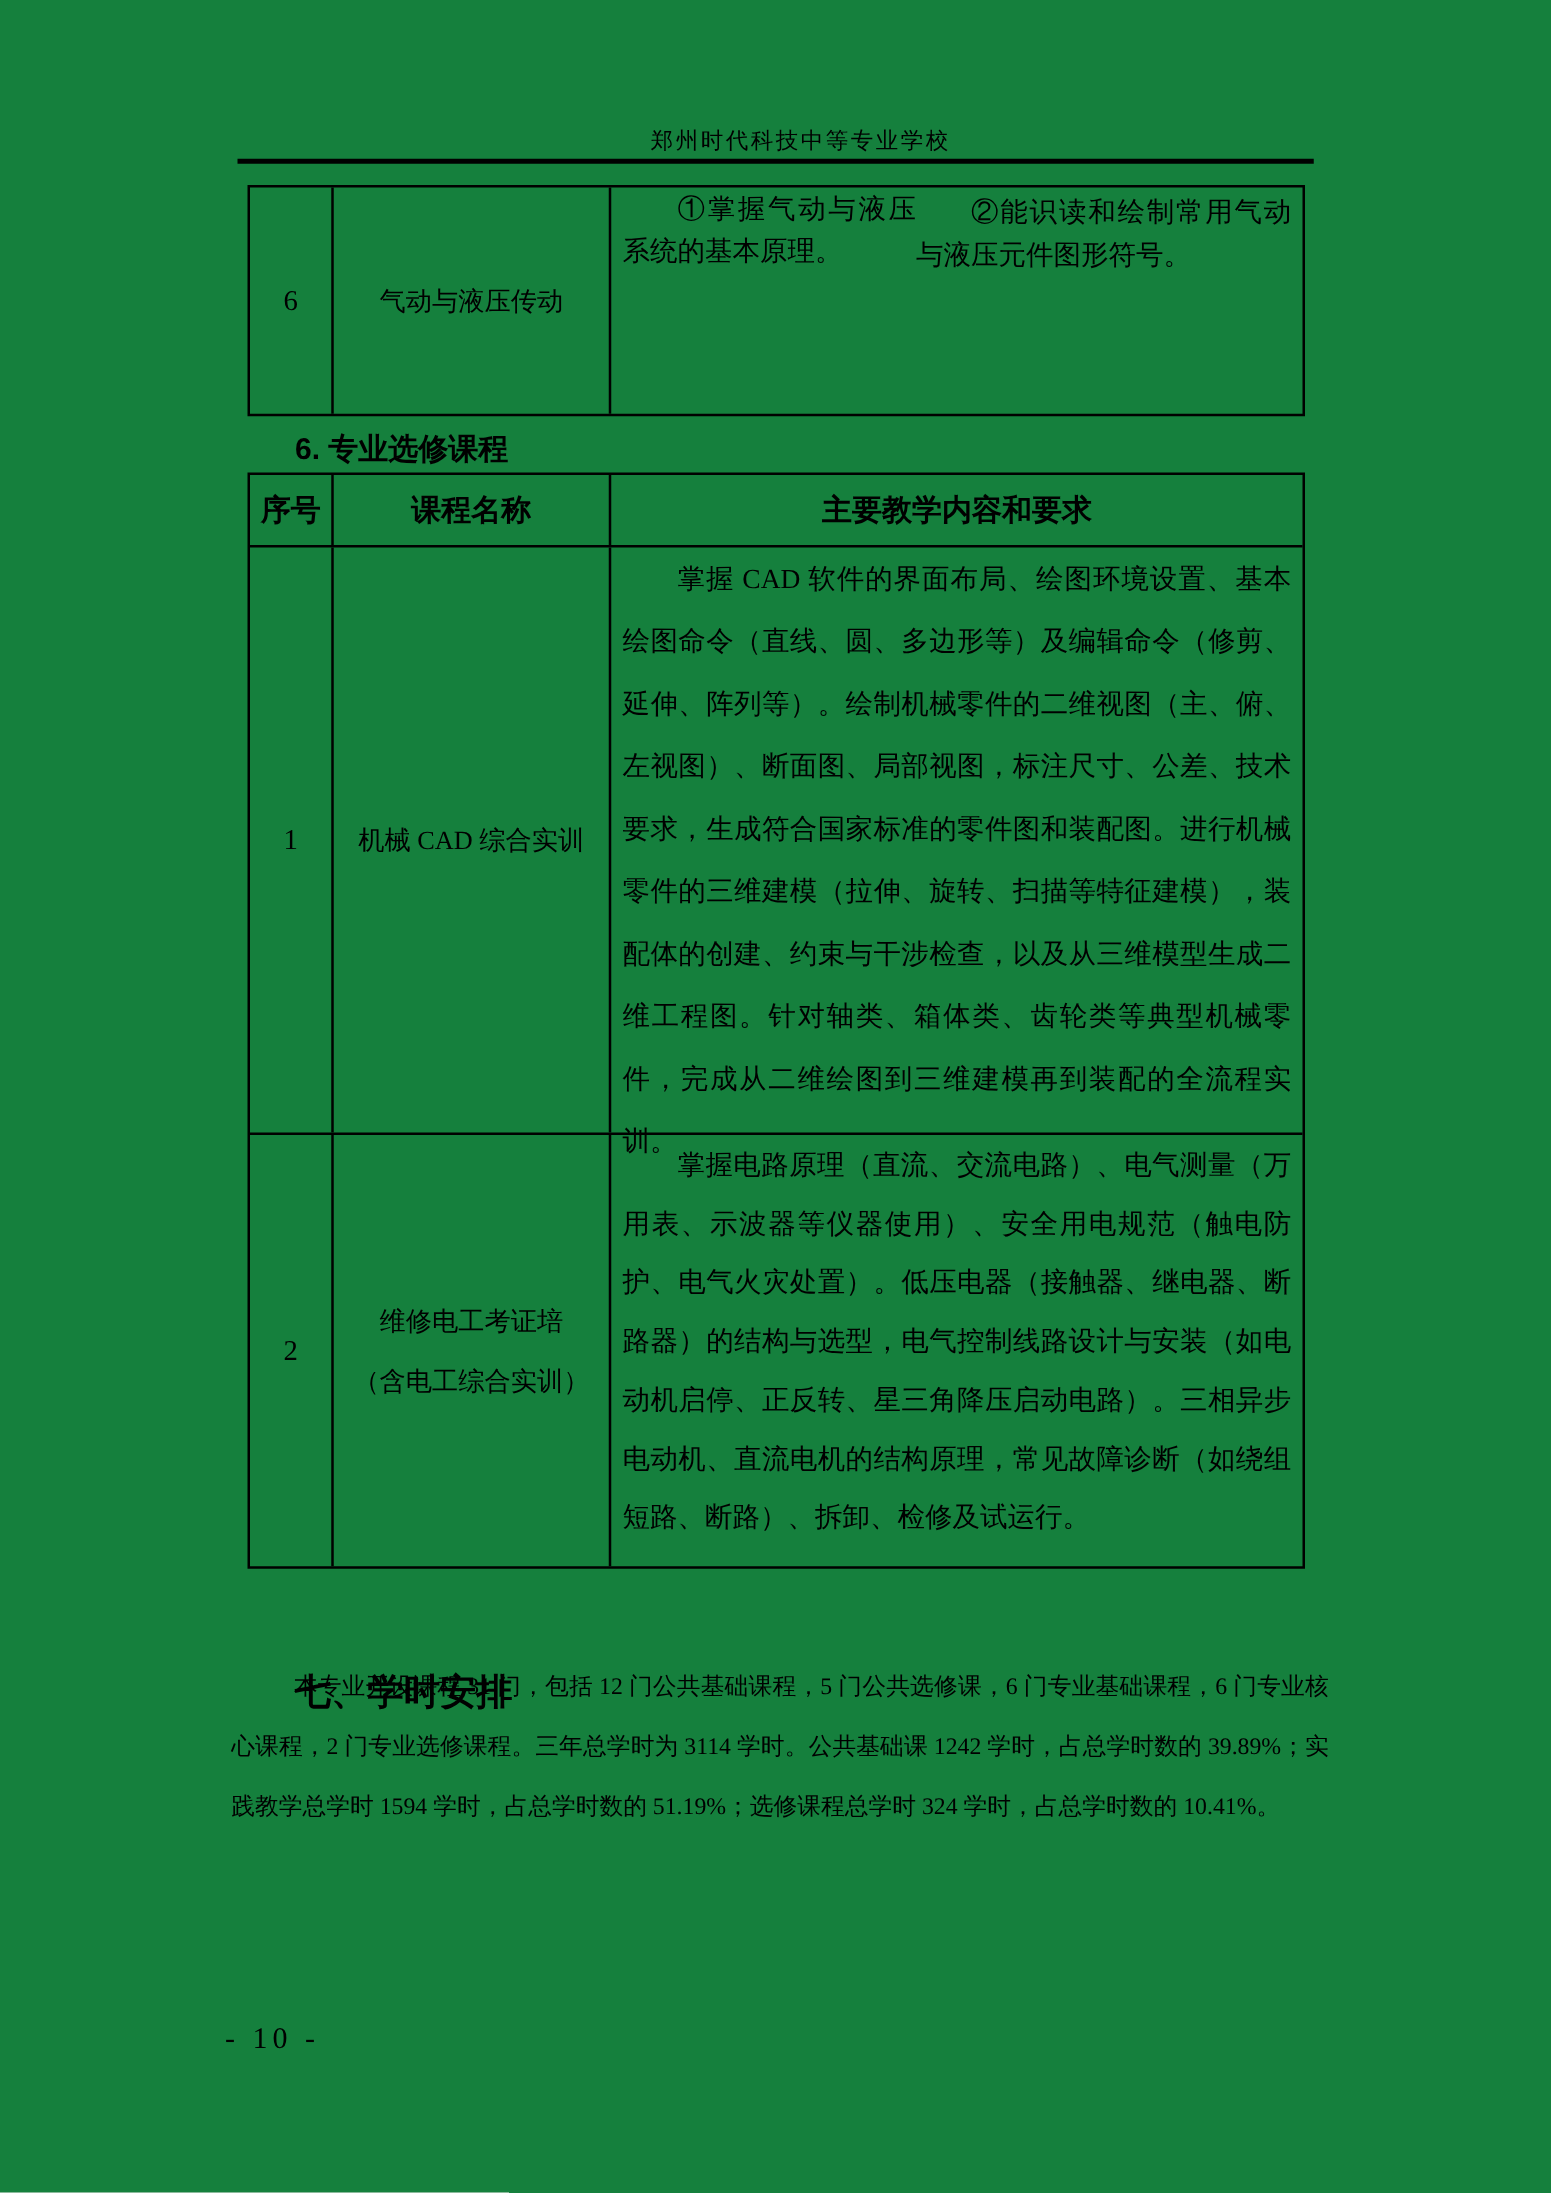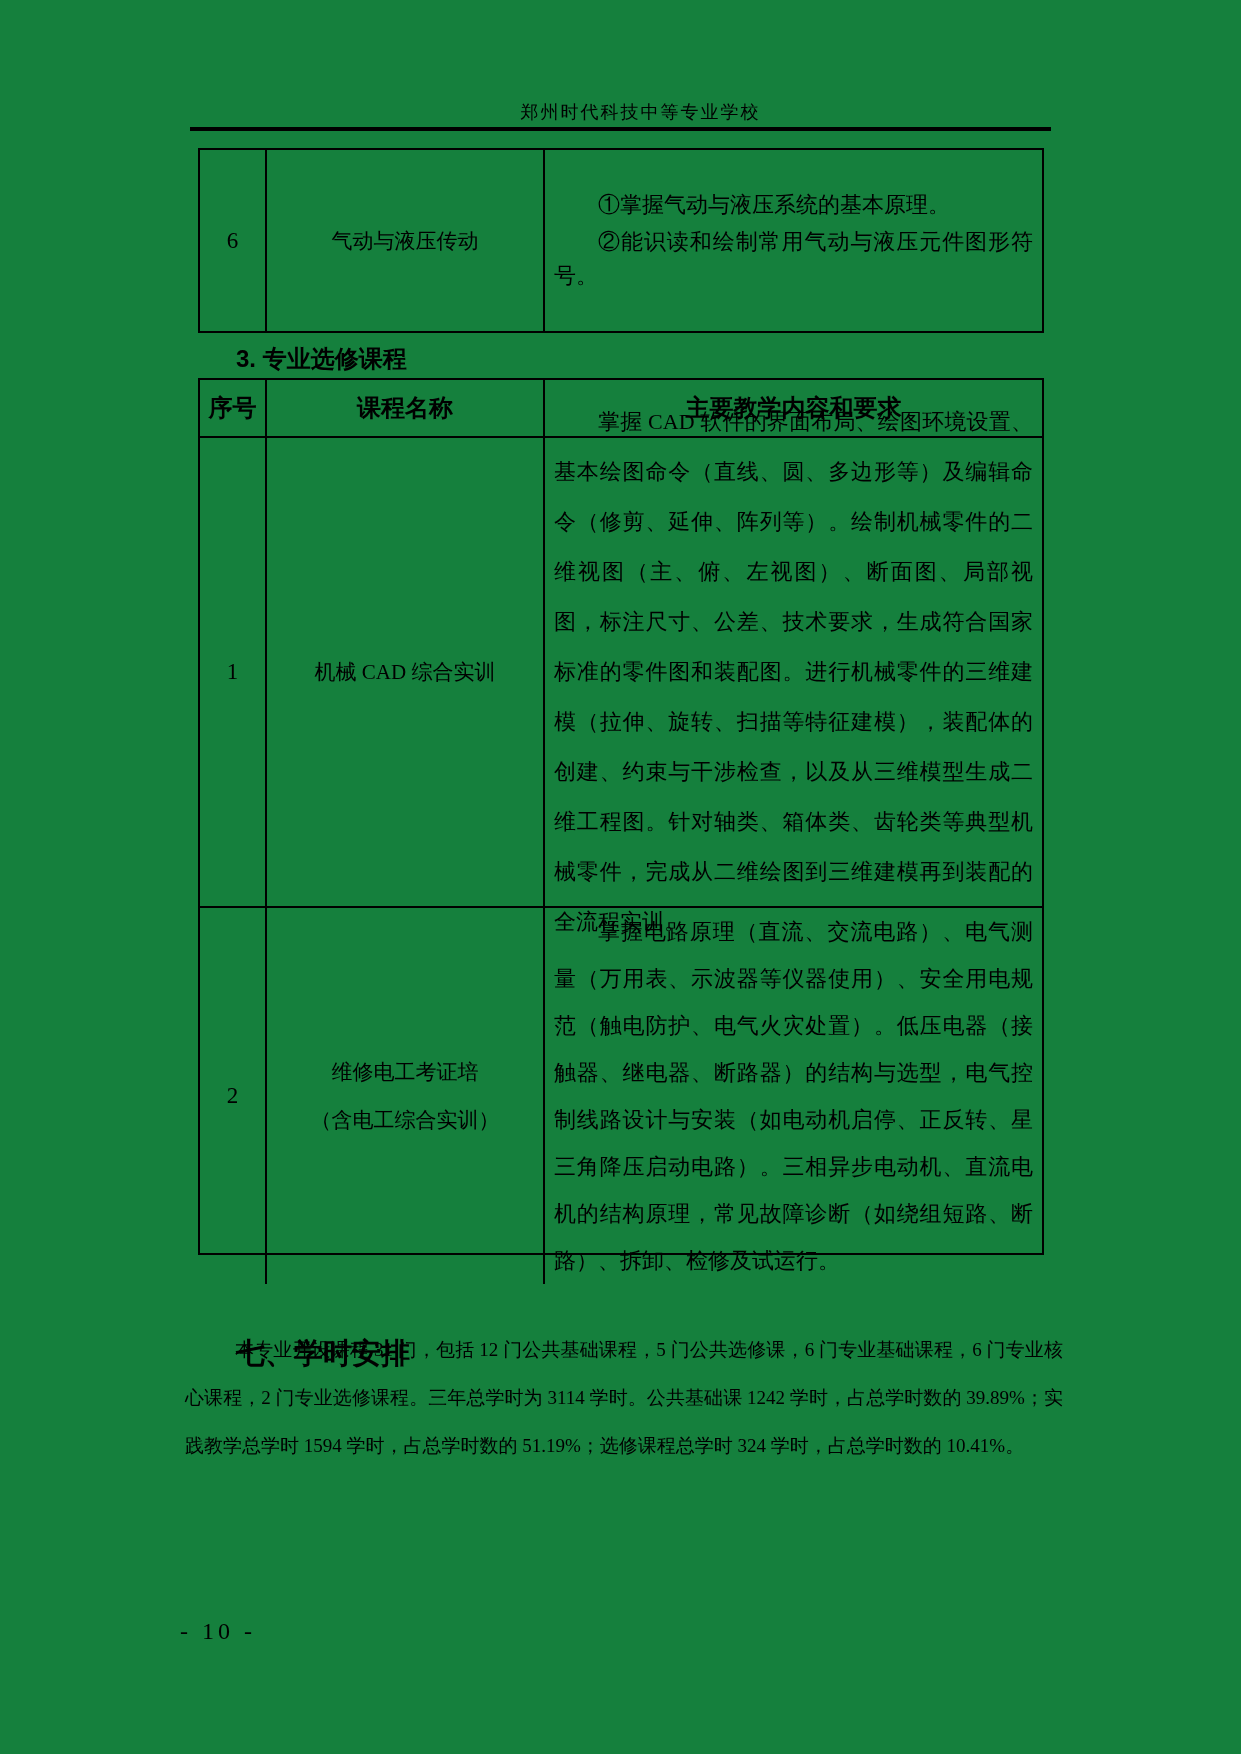--- a/index.html
+++ b/index.html
@@ -29,34 +29,34 @@
     position:absolute; left:198px; width:846px;
     border:2px solid #000; box-sizing:border-box;
     display:flex; flex-direction:column;
   }
   .tbl1 { top:148px; height:185px; }
   .tbl2 { top:378px; height:877px; }
 
   .trow { display:flex; width:100%; box-sizing:border-box; }
   .cell { box-sizing:border-box; }
   .c1 { width:65px; flex:none; }
-  .c2 { width:280px; flex:none; border-left:2px solid #000; border-right:2px solid #000; }
+  .c2 { width:224px; flex:none; border-left:2px solid #000; border-right:2px solid #000; }
   .c3 { flex:1; min-width:0; }
 
   .cc {
     display:flex; align-items:center; justify-content:center;
     text-align:center;
   }
   .seq-cell { font-size:23px; }
   .name-cell { font-size:21px; line-height:30px; }
   .name-oneline { white-space:nowrap; }
   .name-twolines { line-height:48px;justify-content:center; }
 
   .content-cell {
-    display:flex; flex-direction:column; justify-content:center;
+    display:flex; justify-content:center;
     padding:0 9px;
     font-size:22px;
     text-align:justify; text-justify:inter-ideograph;
   }
   .content-cell p { margin:0; text-indent:44px; }
   .t1content p { line-height:34px; }
   .t1content p + p { margin-top:3px; }
   .r1content p { line-height:50px; }
   .r2content p { line-height:47px; }
 
@@ -104,21 +104,21 @@
     <div class="trow">
       <div class="cell c1 cc seq-cell">6</div>
       <div class="cell c2 cc name-cell">气动与液压传动</div>
       <div class="cell c3 content-cell t1content">
         <p>①掌握气动与液压系统的基本原理。</p>
         <p>②能识读和绘制常用气动与液压元件图形符号。</p>
       </div>
     </div>
   </div>
 
-  <div class="sec-heading h-elective">3. 专业选修课程</div>
+  <div class="sec-heading h-elective">6. 专业选修课程</div>
 
   <div class="tbl tbl2">
 
     <div class="trow hrow">
       <div class="cell c1 cc">序号</div>
       <div class="cell c2 cc">课程名称</div>
       <div class="cell c3 cc">主要教学内容和要求</div>
     </div>
 
     <div class="trow row1">

